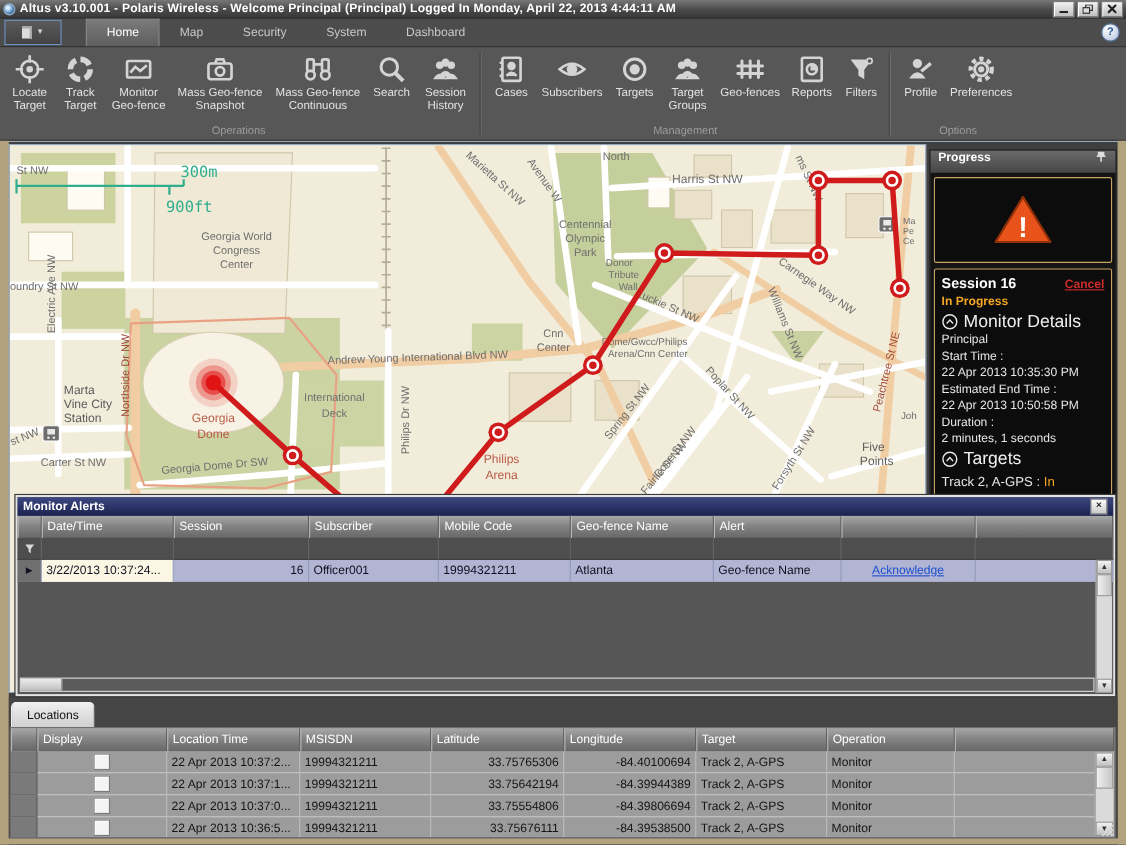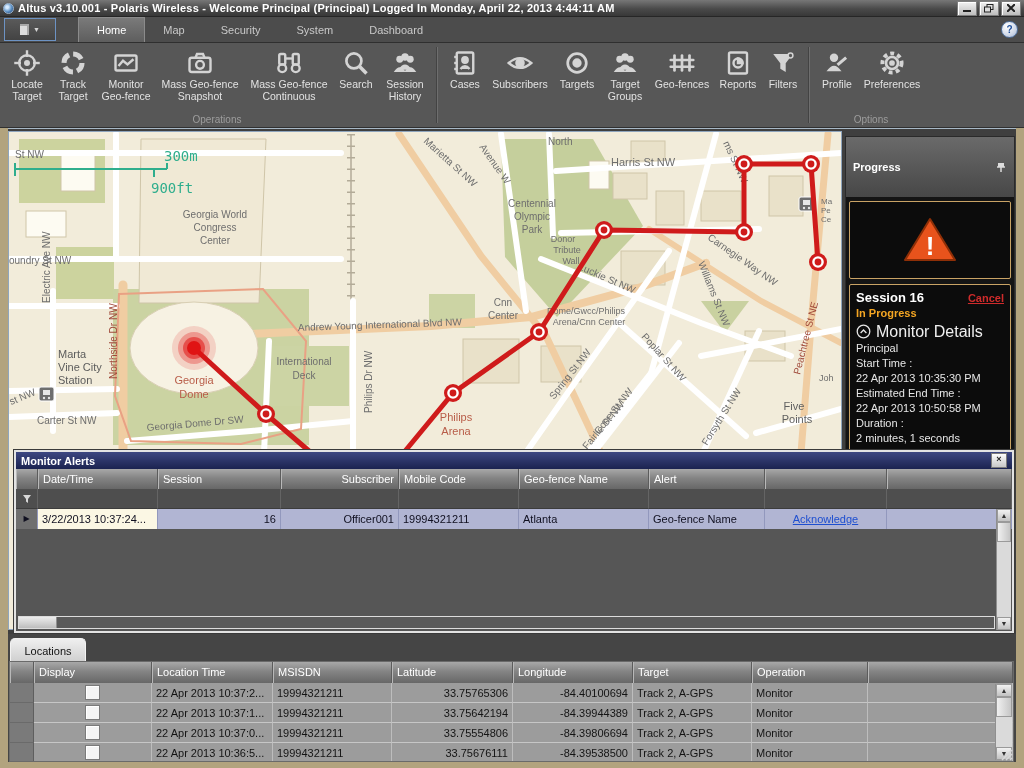--- a/index.html
+++ b/index.html
@@ -43,22 +43,22 @@
   
   .frame-l{position:absolute;left:0;top:128px;width:8px;height:640px;background:#b2a37e;}
   .frame-r{position:absolute;left:1016px;top:128px;width:8px;height:640px;background:#b2a37e;}
   .frame-b{position:absolute;left:0;top:762px;width:1024px;height:6px;background:#b2a37e;}
   
   .map-panel{position:absolute;left:8px;top:131px;width:834px;height:499px;
     border:1px solid #8fa5bd;box-sizing:border-box;background:#f2ecda;overflow:hidden;}
   
   .progress-panel{position:absolute;left:845px;top:136px;width:170px;height:496px;background:#141414;
     border:1px solid #2a2a2a;box-sizing:border-box;}
-  .pp-header{height:36px;background:linear-gradient(#6a6a6a,#474747);display:flex;align-items:center;
-    color:#fff;font-size:11px;font-weight:bold;padding:12px 7px;}
+  .pp-header{height:20px;background:linear-gradient(#6a6a6a,#474747);display:flex;
+    color:#fff;font-size:11px;font-weight:bold;padding:0 7px;}
   .pp-pin{margin-left:auto;}
   .pp-alertbox{margin:4px 3px 0 3px;height:76px;background:#0c0c0c;border:1px solid #c9a365;border-radius:2px;
     display:flex;align-items:center;justify-content:center;}
   .pp-session{margin:5px 3px 0 3px;background:#0c0c0c;border:1px solid #c9a365;border-radius:2px;
     padding:5px 6px;height:352px;box-sizing:border-box;color:#e6e6e6;font-size:11px;line-height:15px;}
   .pp-row1{display:flex;align-items:baseline;}
   .pp-sess{font-size:13px;font-weight:bold;color:#fff;}
   .pp-cancel{margin-left:auto;color:#cf2b2b;font-weight:bold;text-decoration:underline;font-size:11px;}
   .pp-status{color:#f5a623;font-weight:bold;}
   .pp-sect{display:flex;align-items:center;gap:5px;color:#f0f0f0;font-size:16px;margin:3px 0 2px 0;}
@@ -78,21 +78,21 @@
   .al-hdr{background:linear-gradient(#a8a8a8,#848484 45%,#676767);}
   .al-hdr .gc{color:#fff;border-right:1px solid #5c5c5c;border-left:1px solid #b8b8b8;}
   .al-filter{background:#4e4e4e;}
   .al-filter .gc{border-right:1px solid #646464;border-bottom:1px solid #3c3c3c;}
   .al-data{background:#b1b5d3;}
   .al-data .gc{color:#101020;border-right:1px solid #9298bd;}
   .selcell{background:#6f6f6f;border-right:1px solid #555;color:#e8e8e8;font-size:8px;text-align:center;}
   .datecell{background:#fbf7e4;color:#111;}
   .num{text-align:right;}
   .ack{color:#1e4fd0;text-decoration:underline;display:block;text-align:center;}
-  .c0{width:22px;} .c1{width:120px;} .c2{width:123px;} .c3{width:118px;text-align:right;} .c4{width:120px;}
+  .c0{width:22px;} .c1{width:120px;} .c2{width:123px;} .c3{width:118px;} .c4{width:120px;}
   .c5{width:130px;} .c6{width:116px;} .c7{width:122px;} .c8{flex:1;}
   .al-vscroll{position:absolute;right:1px;top:57px;bottom:1px;width:14px;background:#dadada;
     display:flex;flex-direction:column;border-left:1px solid #8f8f8f;}
   .sarrow{height:13px;background:linear-gradient(#f2f2f2,#c2c2c2);border:1px solid #9a9a9a;
     font-size:7px;color:#333;text-align:center;line-height:12px;box-sizing:border-box;}
   .vthumb{height:20px;background:linear-gradient(90deg,#f0f0f0,#c6c6c6);border:1px solid #9a9a9a;box-sizing:border-box;}
   .vfill{flex:1;}
   .al-hscroll{position:absolute;left:2px;right:17px;bottom:2px;height:13px;background:#5a5a5a;
     border:1px solid #dcdcdc;box-sizing:border-box;}
   .hthumb{width:38px;height:100%;background:linear-gradient(#ededed,#bdbdbd);border-right:1px solid #8f8f8f;box-sizing:border-box;}
@@ -309,20 +309,21 @@
           <span class="rlabel">Reports</span>
         </div>
         <div class="rbtn" style="width:40px">
           <svg class="ricon" viewBox="0 0 20 20">
               <path d="M3.5 4 H16.5 L11.8 10.2 V16 L8.2 13.8 V10.2 Z" fill="#d4d4d4"></path>
               <circle cx="15" cy="5" r="1.6" fill="#575757" stroke="#d4d4d4"></circle>
             </svg>
           <span class="rlabel">Filters</span>
         </div>
       </div>
+      <div class="rglabel">Management</div>
     </div>
     <div class="rsep"></div>
 
     <div class="rgroup" style="flex:0 0 118px">
       <div class="rbuttons">
         <div class="rbtn" style="width:40px">
           <svg class="ricon" viewBox="0 0 20 20">
               <g fill="#d4d4d4">
                 <circle cx="8" cy="6.5" r="2.8"></circle>
                 <path d="M3 15.5 q5,-7.5 10,0 z"></path>

